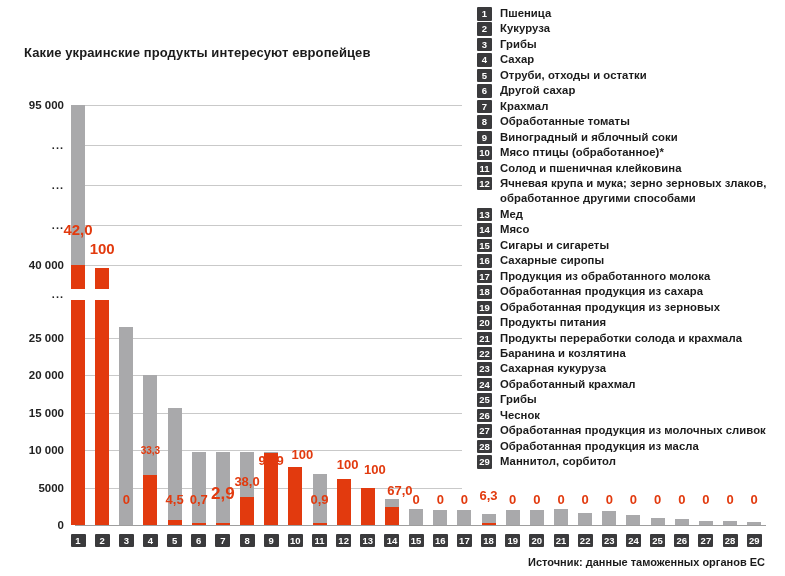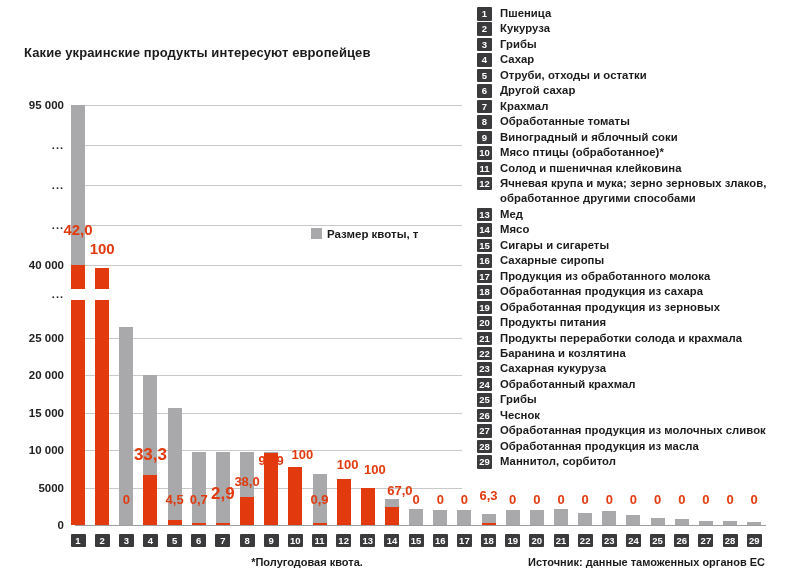--- a/index.html
+++ b/index.html
@@ -70,21 +70,21 @@
       <div class="abs numbox" style="left: 70.5px; top: 534px;">1</div>
       <div class="abs gbar" style="left: 95.15px; top: 267.909px; width: 14px; height: 257.091px;"></div>
       <div class="abs rbar" style="left: 95.15px; top: 267.909px; width: 14px; height: 257.091px;"></div>
       <div class="abs pct-label" style="left: 102.15px; top: 240.909px; font-size: 15px;">100</div>
       <div class="abs numbox" style="left: 94.65px; top: 534px;">2</div>
       <div class="abs gbar" style="left: 119.3px; top: 326.78px; width: 14px; height: 198.22px;"></div>
       <div class="abs pct-label" style="left: 126.3px; top: 493px; font-size: 13px;">0</div>
       <div class="abs numbox" style="left: 118.8px; top: 534px;">3</div>
       <div class="abs gbar" style="left: 143.45px; top: 375.4px; width: 14px; height: 149.6px;"></div>
       <div class="abs rbar" style="left: 143.45px; top: 475.183px; width: 14px; height: 49.8168px;"></div>
-      <div class="abs pct-label" style="left: 150.45px; top: 446.183px; font-size: 17px;">33,3</div>
+      <div class="abs pct-label" style="left: 150.45px; top: 446.183px; font-size: 10px;">33,3</div>
       <div class="abs numbox" style="left: 142.95px; top: 534px;">4</div>
       <div class="abs gbar" style="left: 167.6px; top: 407.564px; width: 14px; height: 117.436px;"></div>
       <div class="abs rbar" style="left: 167.6px; top: 519.715px; width: 14px; height: 5.28462px;"></div>
       <div class="abs pct-label" style="left: 174.6px; top: 493px; font-size: 13px;">4,5</div>
       <div class="abs numbox" style="left: 167.1px; top: 534px;">5</div>
       <div class="abs gbar" style="left: 191.75px; top: 452.444px; width: 14px; height: 72.556px;"></div>
       <div class="abs rbar" style="left: 191.75px; top: 523px; width: 14px; height: 2px;"></div>
       <div class="abs pct-label" style="left: 198.75px; top: 493px; font-size: 13px;">0,7</div>
       <div class="abs numbox" style="left: 191.25px; top: 534px;">6</div>
       <div class="abs gbar" style="left: 215.9px; top: 452.444px; width: 14px; height: 72.556px;"></div>
@@ -162,24 +162,20 @@
       <div class="abs gbar" style="left: 723.05px; top: 521.26px; width: 14px; height: 3.74px;"></div>
       <div class="abs pct-label" style="left: 730.05px; top: 493px; font-size: 13px;">0</div>
       <div class="abs numbox" style="left: 722.55px; top: 534px;">28</div>
       <div class="abs gbar" style="left: 747.2px; top: 522.382px; width: 14px; height: 2.618px;"></div>
       <div class="abs pct-label" style="left: 754.2px; top: 493px; font-size: 13px;">0</div>
       <div class="abs numbox" style="left: 746.7px; top: 534px;">29</div>
       <div class="abs break-band" style="left: 64px; top: 289px; width: 50px; height: 11px;"></div>
     </div>
 
   <div class="abs" id="legend">
-    <div class="legend-row">
-      <span class="swatch" style="background: rgb(169, 169, 171);"></span>
-      <span class="legend-label">Размер квоты, т</span>
-    </div>
   </div>
 
   <div class="abs" id="product-list">
       <div class="plist-row">
         <div class="plist-num">1</div>
         <div class="plist-label">Пшеница</div>
       </div>
       <div class="plist-row">
         <div class="plist-num">2</div>
         <div class="plist-label">Кукуруза</div>
@@ -287,15 +283,14 @@
       <div class="plist-row">
         <div class="plist-num">28</div>
         <div class="plist-label">Обработанная продукция из масла</div>
       </div>
       <div class="plist-row">
         <div class="plist-num">29</div>
         <div class="plist-label">Маннитол, сорбитол</div>
       </div>
     </div>
 
-  <div class="abs" id="footnote">*Полугодовая квота.</div>
   <div class="abs" id="source">Источник: данные таможенных органов ЕС</div>
 </div>
 
 </body></html>

